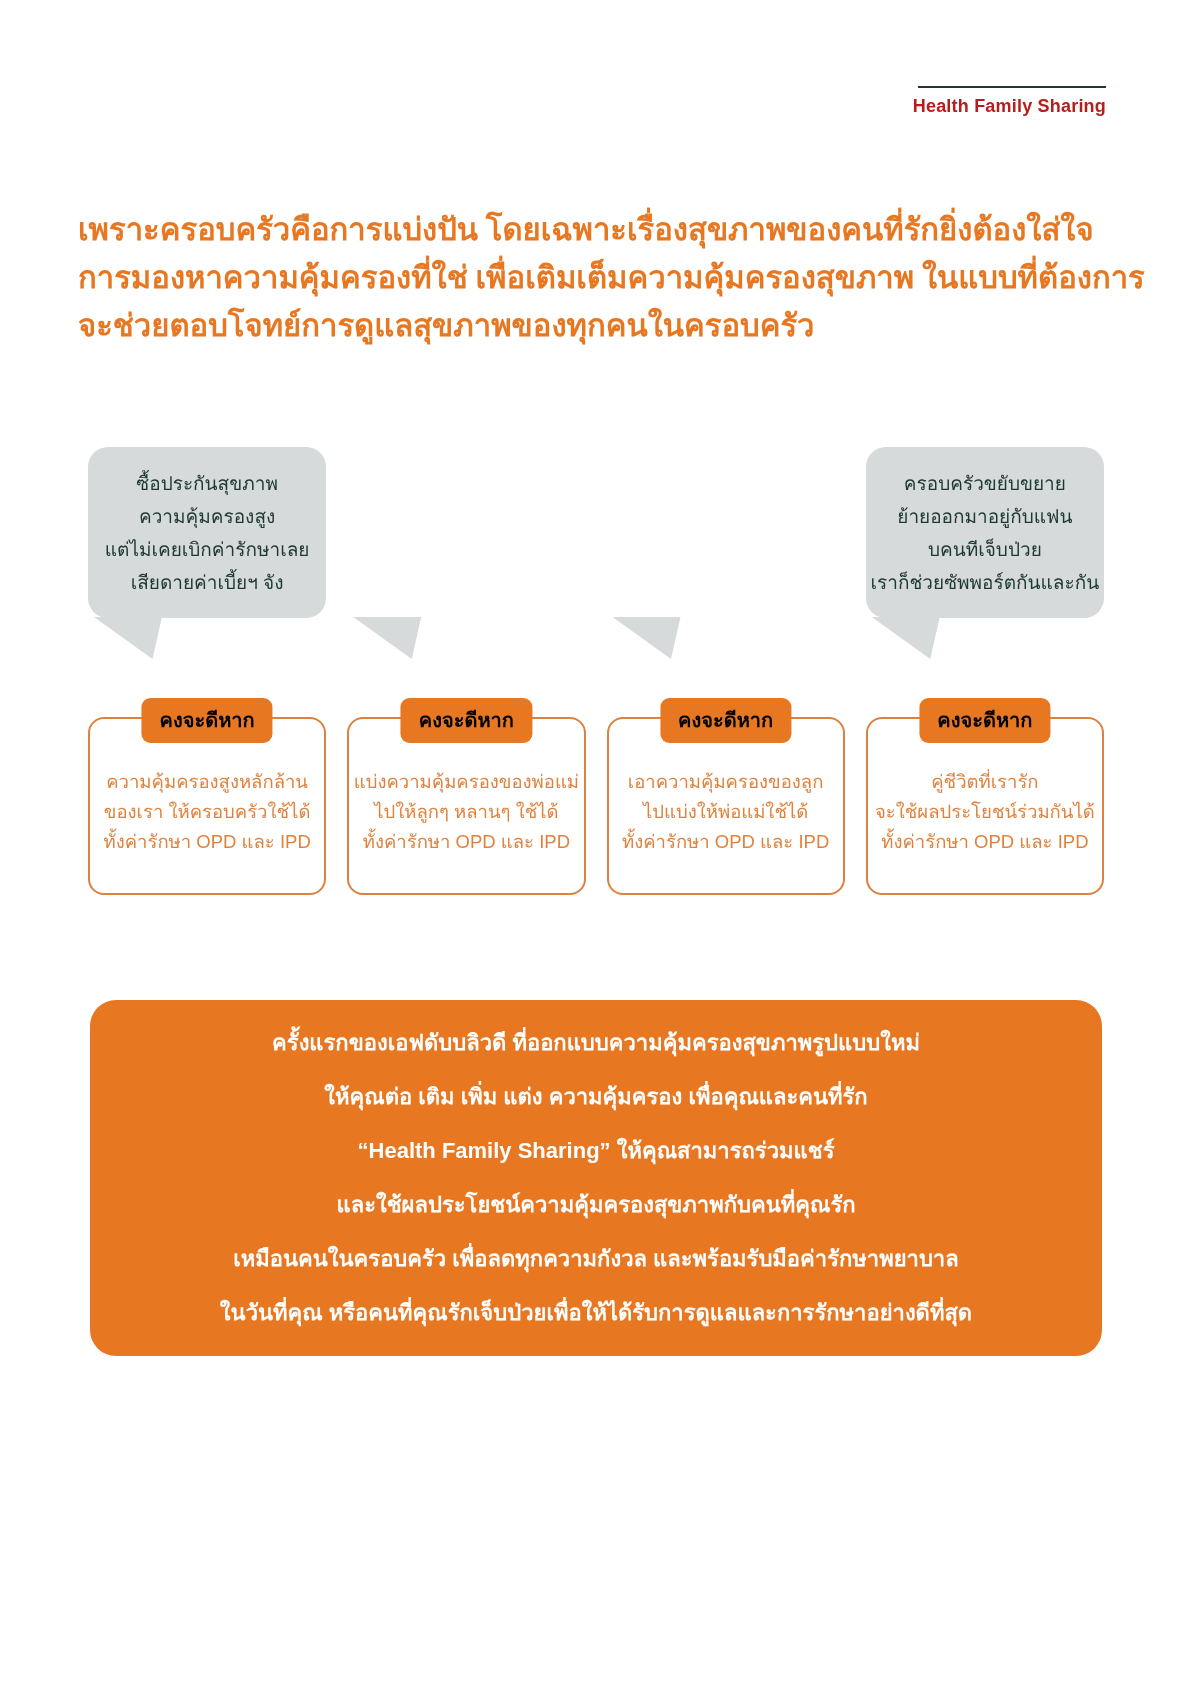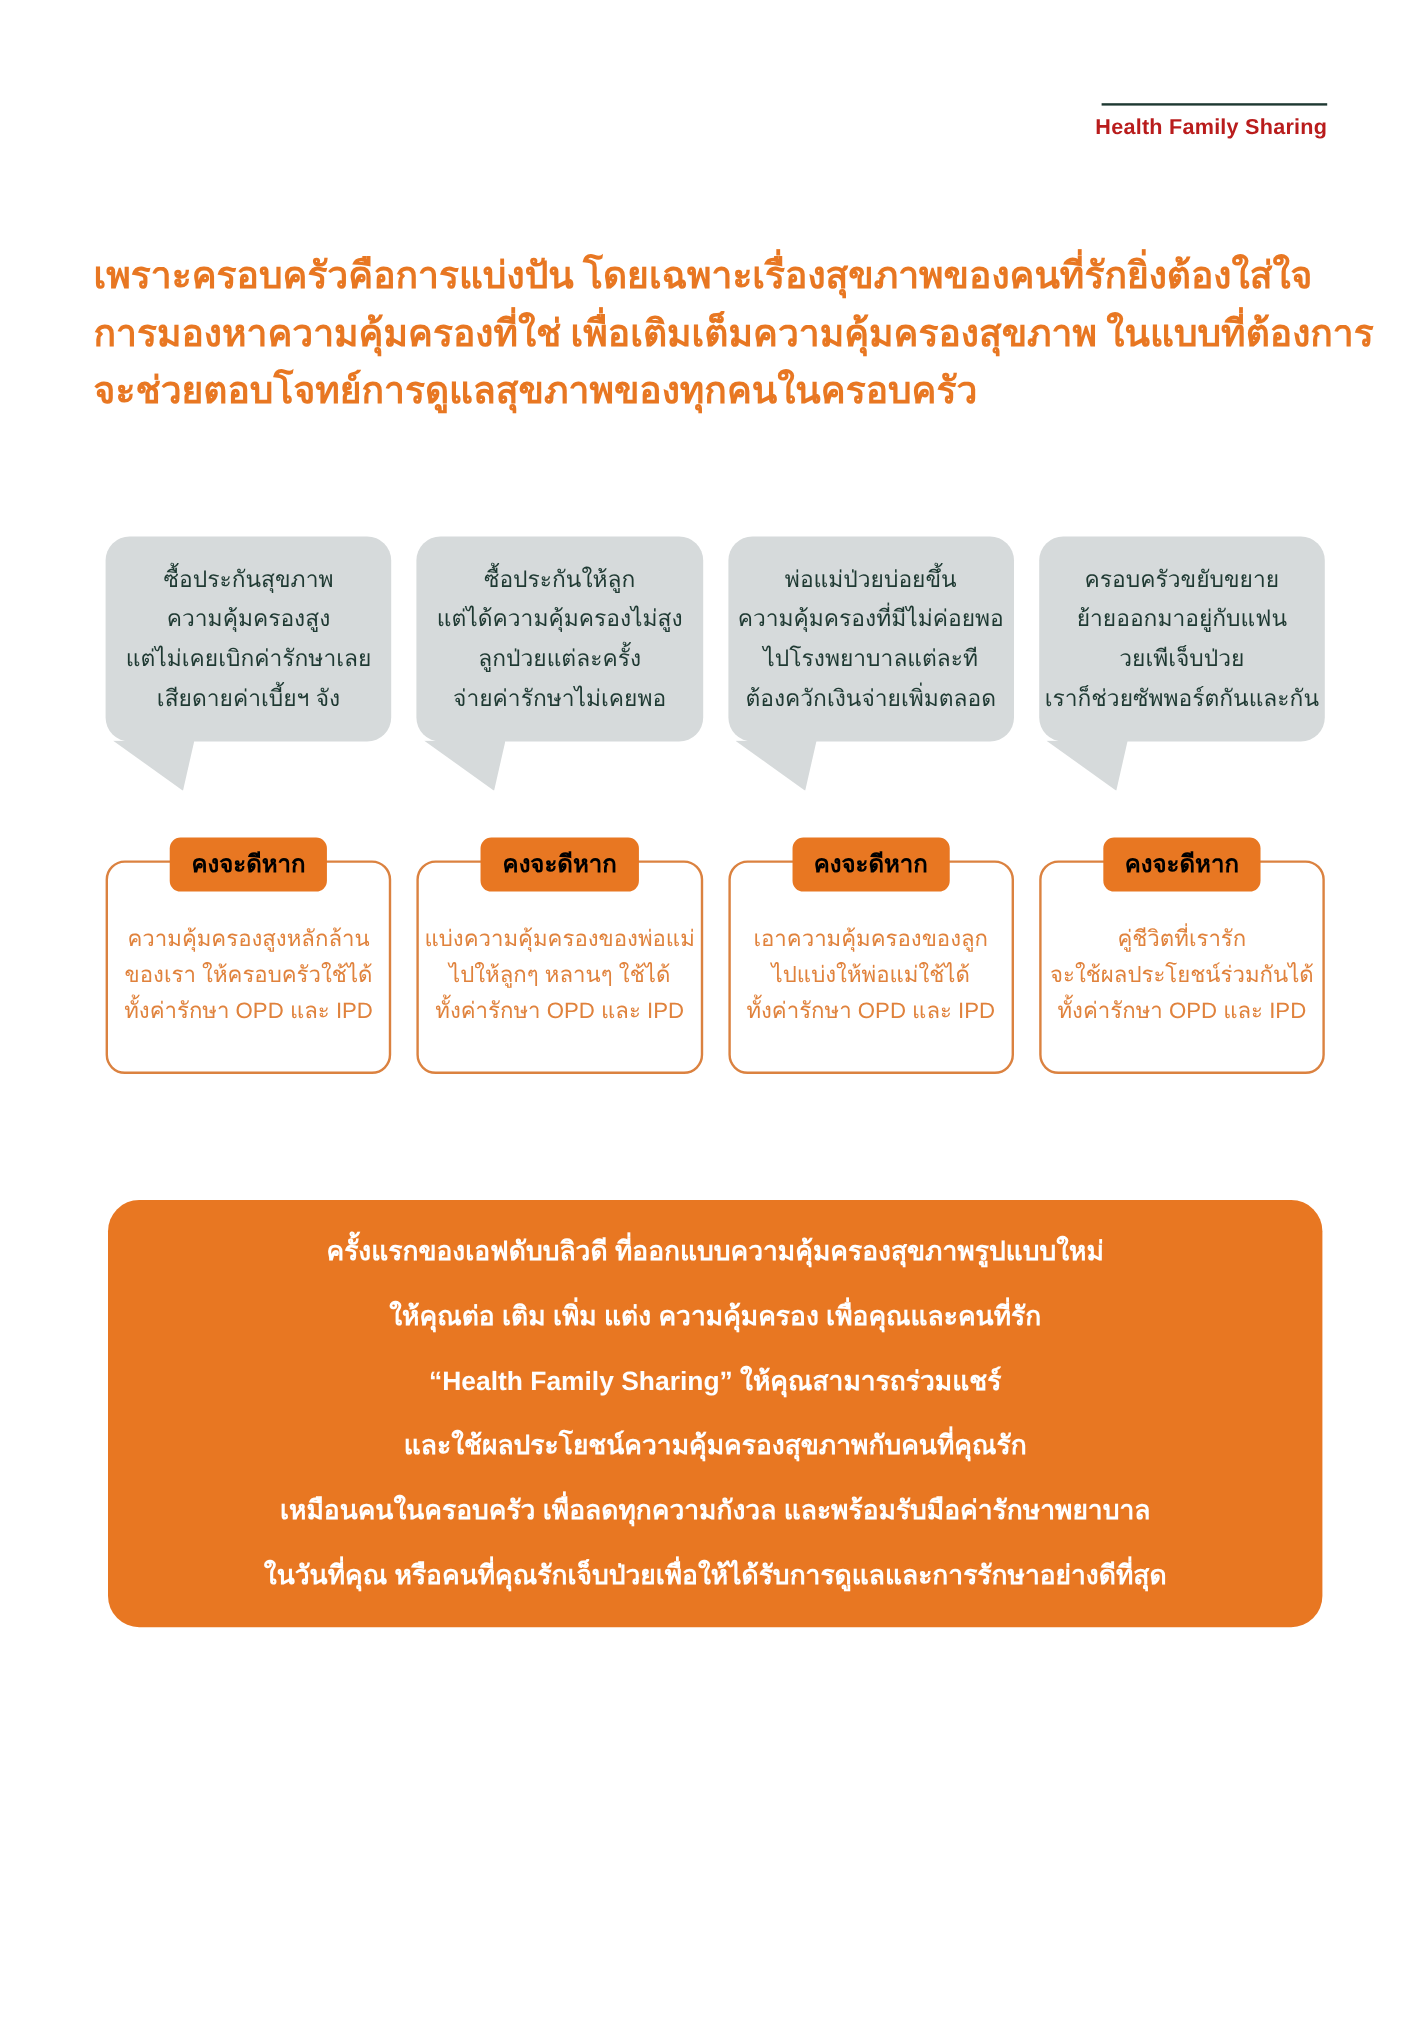--- a/index.html
+++ b/index.html
@@ -99,56 +99,44 @@
       <div class="tail"></div>
       <div class="badge">คงจะดีหาก</div>
       <div class="solution">
         <div>ความคุ้มครองสูงหลักล้าน</div>
         <div>ของเรา ให้ครอบครัวใช้ได้</div>
         <div>ทั้งค่ารักษา OPD และ IPD</div>
       </div>
     </div>
 
     <div class="column">
-      <div class="bubble">
-        <div>ซื้อประกันให้ลูก</div>
-        <div>แต่ได้ความคุ้มครองไม่สูง</div>
-        <div>ลูกป่วยแต่ละครั้ง</div>
-        <div>จ่ายค่ารักษาไม่เคยพอ</div>
-      </div>
       <div class="tail"></div>
       <div class="badge">คงจะดีหาก</div>
       <div class="solution">
         <div>แบ่งความคุ้มครองของพ่อแม่</div>
         <div>ไปให้ลูกๆ หลานๆ ใช้ได้</div>
         <div>ทั้งค่ารักษา OPD และ IPD</div>
       </div>
     </div>
 
     <div class="column">
-      <div class="bubble">
-        <div>พ่อแม่ป่วยบ่อยขึ้น</div>
-        <div>ความคุ้มครองที่มีไม่ค่อยพอ</div>
-        <div>ไปโรงพยาบาลแต่ละที</div>
-        <div>ต้องควักเงินจ่ายเพิ่มตลอด</div>
-      </div>
       <div class="tail"></div>
       <div class="badge">คงจะดีหาก</div>
       <div class="solution">
         <div>เอาความคุ้มครองของลูก</div>
         <div>ไปแบ่งให้พ่อแม่ใช้ได้</div>
         <div>ทั้งค่ารักษา OPD และ IPD</div>
       </div>
     </div>
 
     <div class="column">
       <div class="bubble">
         <div>ครอบครัวขยับขยาย</div>
         <div>ย้ายออกมาอยู่กับแฟน</div>
-        <div>วยเพีเจ็บป่วย</div>
+        <div>บคนทีเจ็บป่วย</div>
         <div>เราก็ช่วยซัพพอร์ตกันและกัน</div>
       </div>
       <div class="tail"></div>
       <div class="badge">คงจะดีหาก</div>
       <div class="solution">
         <div>คู่ชีวิตที่เรารัก</div>
         <div>จะใช้ผลประโยชน์ร่วมกันได้</div>
         <div>ทั้งค่ารักษา OPD และ IPD</div>
       </div>
     </div>

